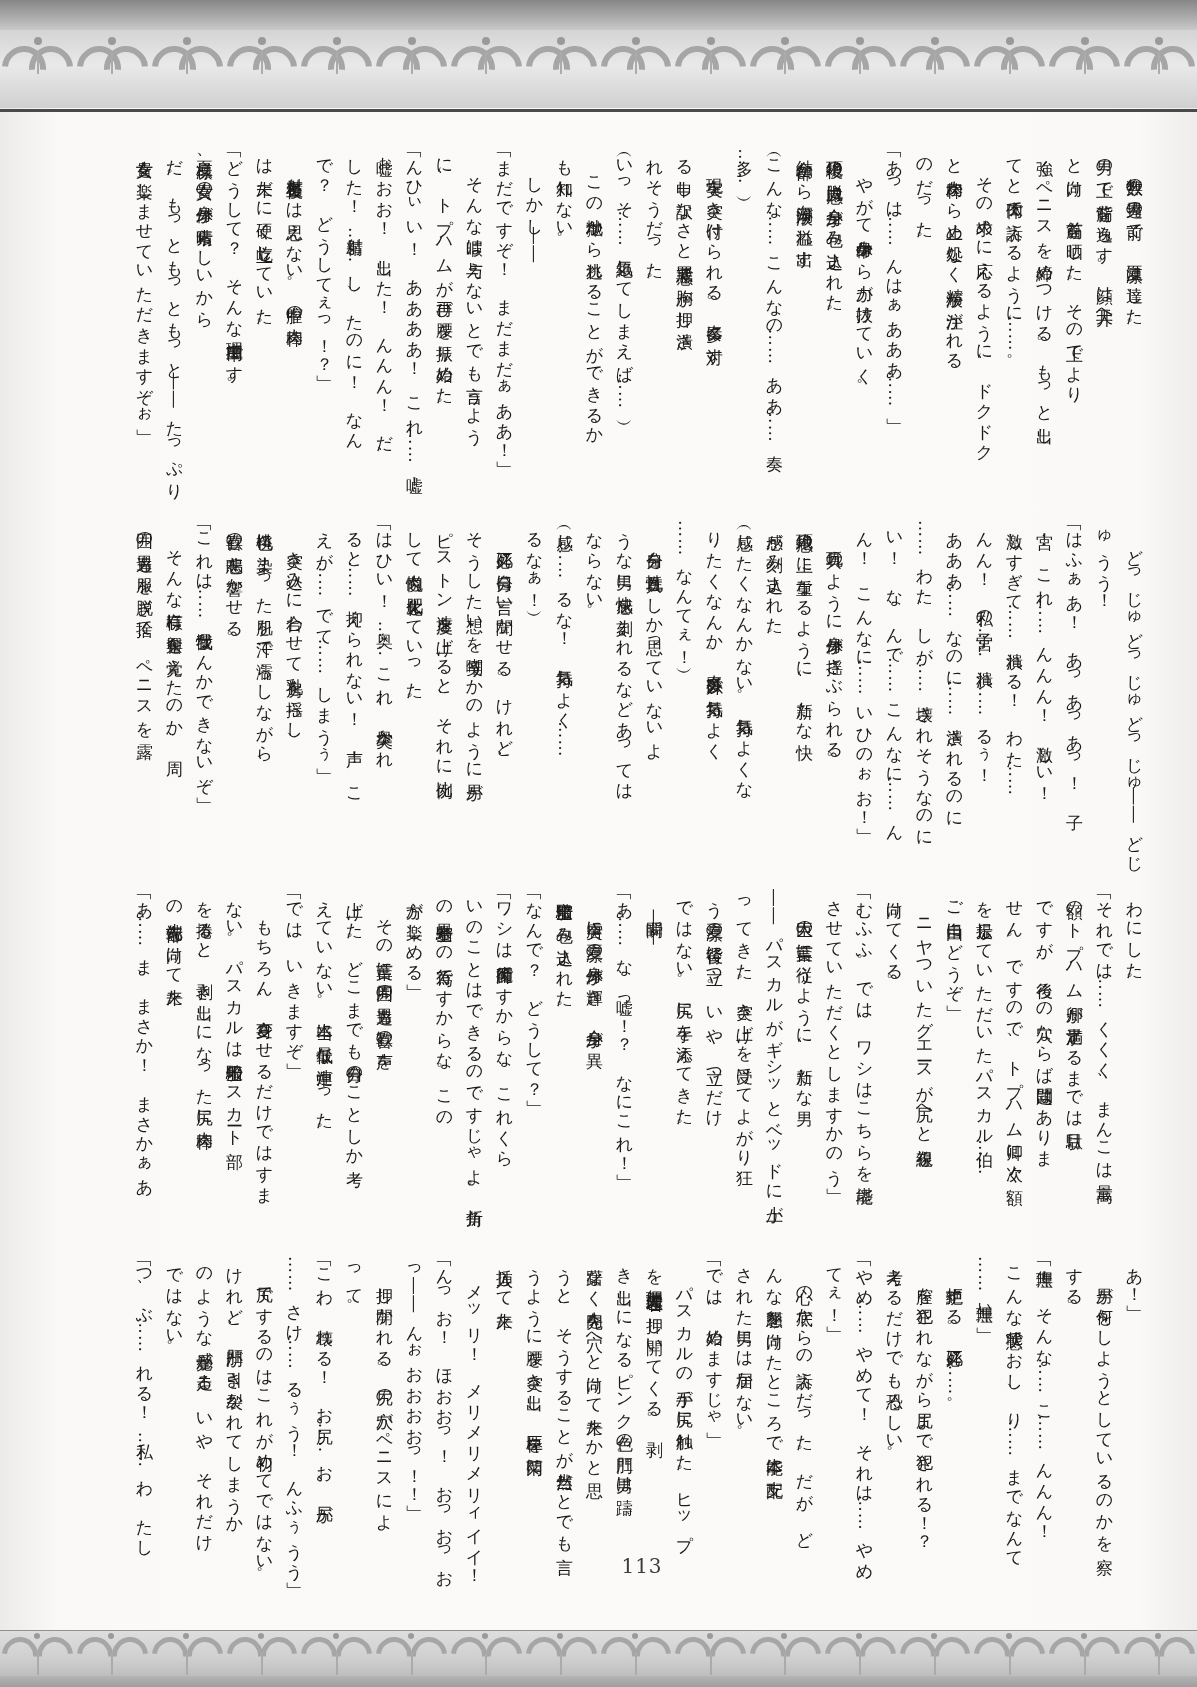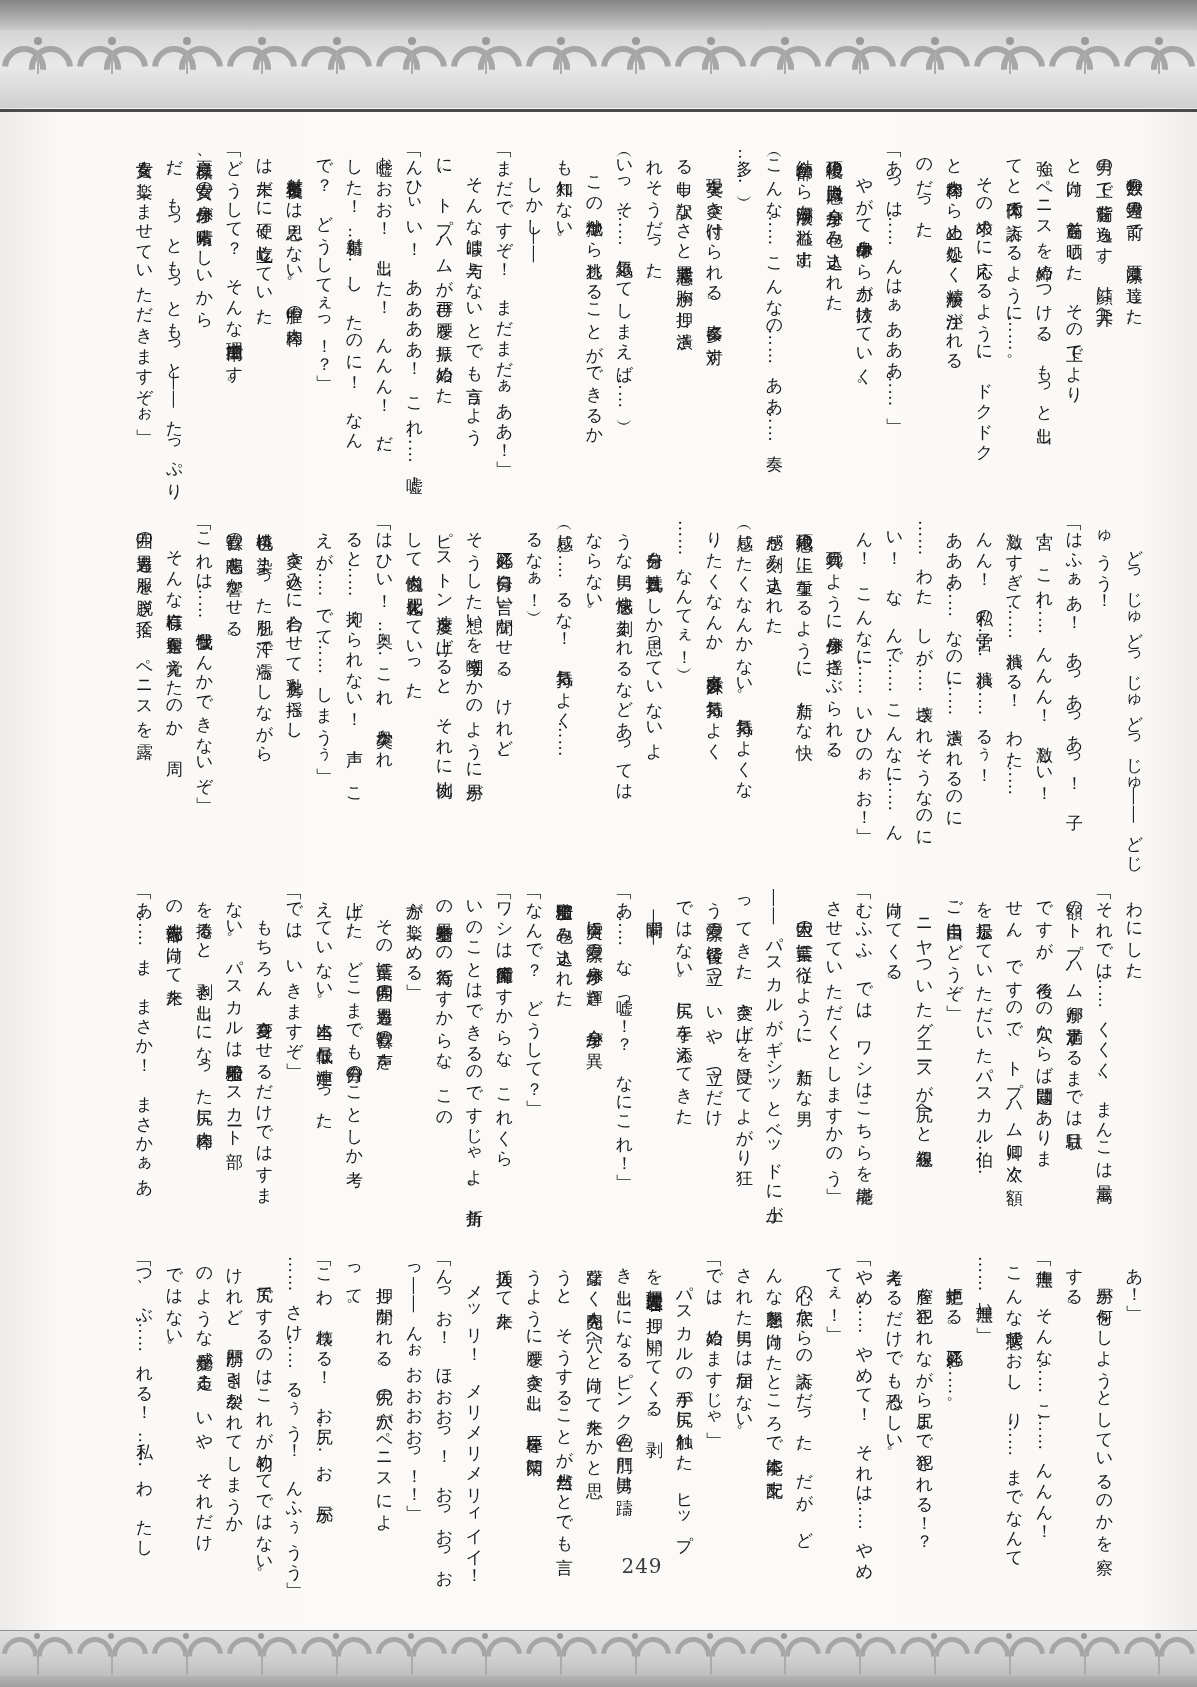--- a/index.html
+++ b/index.html
@@ -300,21 +300,21 @@
         <div class="col">「こわ、壊れる！　お尻……お、尻が</div>
         <div class="col">……さけ……るぅう！　んふぅうう」</div>
         <div class="col">　尻でするのはこれが初めてではない。</div>
         <div class="col">けれど、肛門が引き裂かれてしまうか</div>
         <div class="col">のような感覚が走る。いや、それだけ</div>
         <div class="col">ではない。</div>
         <div class="col">「つ、ぶ……れる！　私……わ、たし</div>
       </section>
   </main>
 
-  <div class="pagenum">249</div>
+  <div class="pagenum">113</div>
 
   <div class="deco deco-bottom">
     <div class="topline"></div>
     <div class="deco-row" id="orn-bottom">
         <div class="u">
           <i class="s l"></i>
           <i class="s r"></i>
           <b class="d"></b>
           <span class="v"></span>
         </div>

